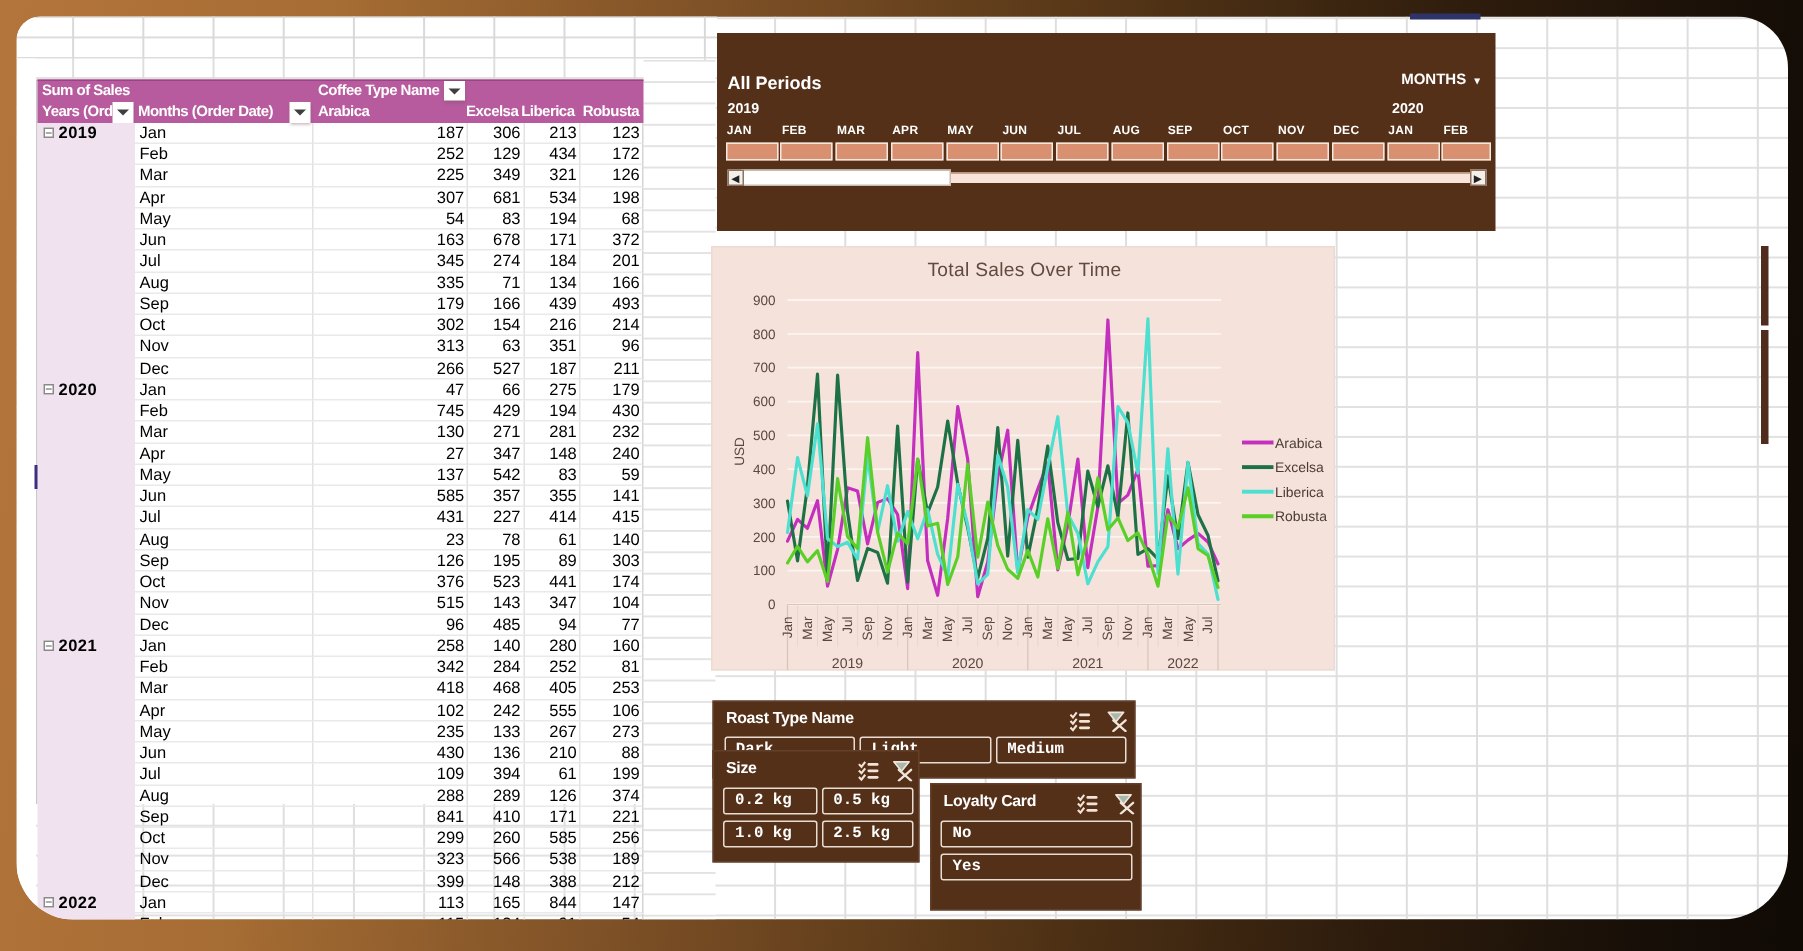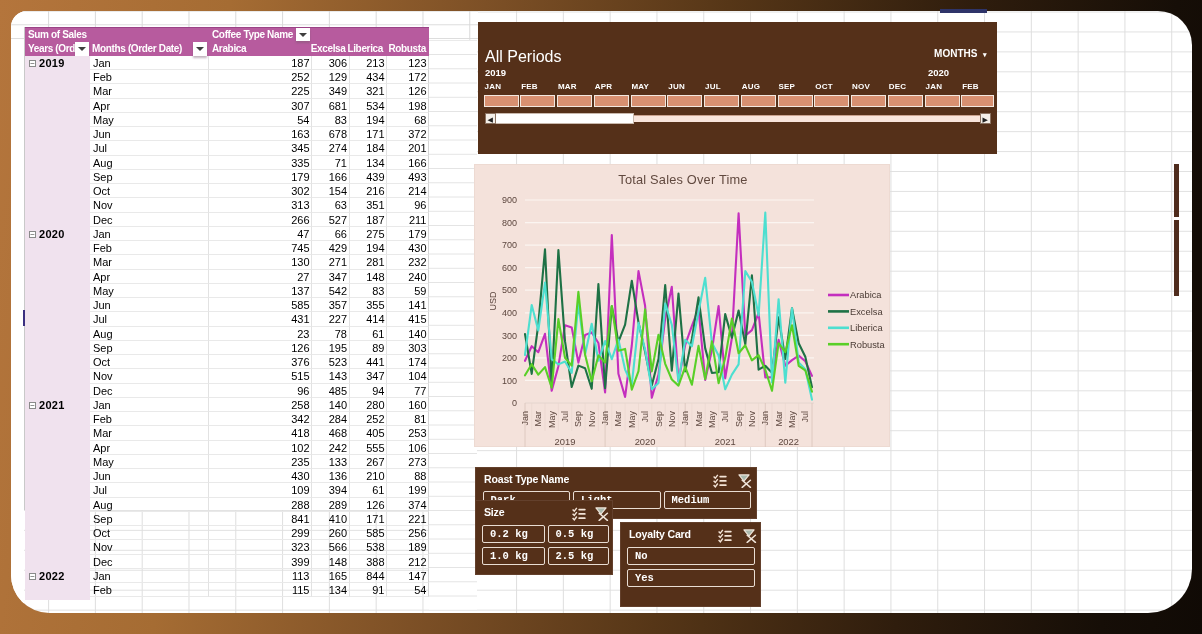--- a/index.html
+++ b/index.html
@@ -12,21 +12,21 @@
     linear-gradient(to right,#dedede 1px,transparent 1px),
     linear-gradient(to bottom,#e1e1e1 1px,transparent 1px);
   background-size:46.8px 100%, 100% 19.95px;
   background-position:37.1px 0, 0 0.5px; }
 .abs { position:absolute; }
 .clip { position:absolute; left:11px; top:11px; width:1181px; height:602px;
   border-radius:16px 34px 44px 38px; overflow:hidden; }
 .inner { position:absolute; left:-11px; top:-11px; width:1202px; height:634px; }
 
 
-.pivot { position:absolute; left:24px; top:27px; width:404px; height:483px;
+.pivot { position:absolute; left:24px; top:53px; width:404px; height:483px;
   background:#fff; border-left:1px solid #c9c9c9; font-size:11px; color:#000; }
 .ph1,.ph2 { position:absolute; left:0; width:404px; background:#b75b9e;
   color:#fff; font-weight:bold; font-size:10px; letter-spacing:-0.35px; }
 .ph1 { top:0; height:14.6px; line-height:14.6px; border-top:1px solid #9a4386; }
 .ph2 { top:14.6px; height:14.2px; line-height:14.2px; }
 .ph1 span, .ph2 span { position:absolute; white-space:nowrap; }
 .pinkcol { position:absolute; left:0; top:28.8px; width:64.5px; height:544.7px;
   background:#f0e2ee; }
 .rows { position:absolute; left:64.5px; top:28.8px; width:339.5px; }
 .prow { display:flex; height:14.25px; line-height:14.25px; }
@@ -391,21 +391,21 @@
             <div class="c-m">Feb</div>
             <div class="c-v c-a">115</div>
             <div class="c-v">134</div>
             <div class="c-v">91</div>
             <div class="c-v c-r">54</div>
           </div>
   </div>
 </div>
 
 <div class="tl">
-  <div style="position:absolute;left:7px;top:26px;font-weight:normal;font-size:16px">All Periods</div>
+  <div style="position:absolute;left:7px;top:26px;font-weight:bold;font-size:12px">All Periods</div>
   <div style="position:absolute;right:10px;top:26px;font-weight:bold;font-size:10px">MONTHS &nbsp;<span style="font-size:7px">▾</span></div>
   <div style="position:absolute;left:7px;top:44.5px;font-weight:bold;font-size:9.5px">2019</div>
   <div style="position:absolute;left:450px;top:44.5px;font-weight:bold;font-size:9.5px">2020</div>
 </div>
 <div class="tile" style="left:483.50px;width:35.2px"></div>
 <div class="tile" style="left:520.25px;width:35.2px"></div>
 <div class="tile" style="left:557.00px;width:35.2px"></div>
 <div class="tile" style="left:593.75px;width:35.2px"></div>
 <div class="tile" style="left:630.50px;width:35.2px"></div>
 <div class="tile" style="left:667.25px;width:35.2px"></div>

